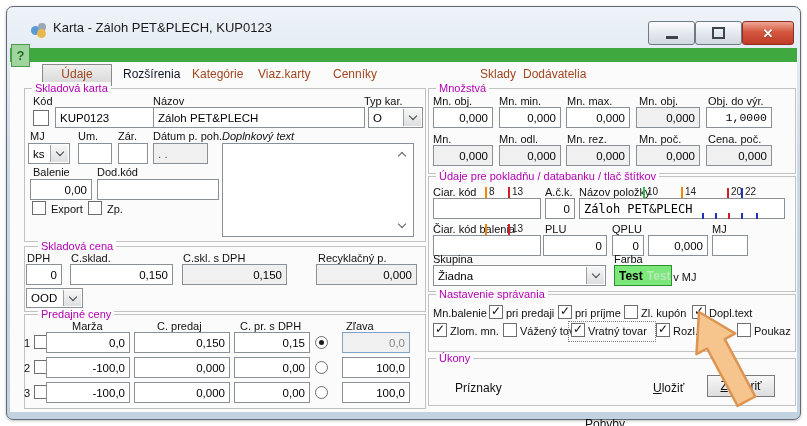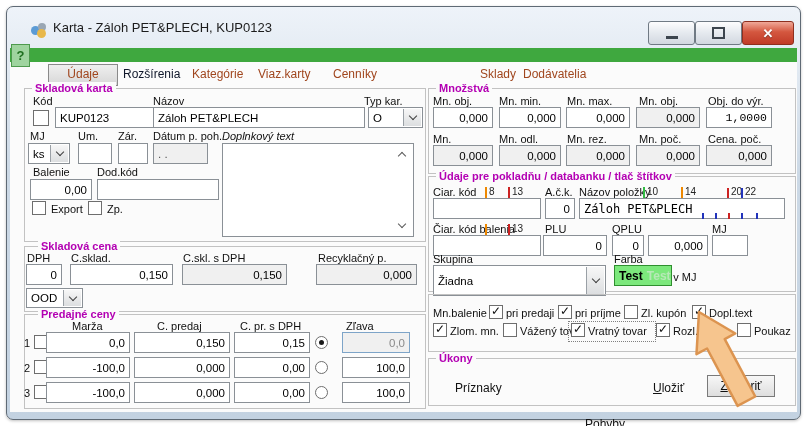--- a/index.html
+++ b/index.html
@@ -16,24 +16,24 @@
   .winbtn.close{background:linear-gradient(#f0a898,#d4573f 45%,#c13b28);border-color:#8e2f1f;}
   .glyph-min{width:12px;height:3px;background:#3c454e;margin-top:8px;}
   .glyph-max{width:9px;height:8px;border:2px solid #3c454e;background:transparent;}
   .glyph-x{color:#fff;font-weight:bold;font-size:13px;text-shadow:0 1px 1px rgba(0,0,0,.4);}
   .content{position:absolute;left:10px;top:62px;width:787px;height:350px;background:#fbfbfb;border:0;}
   .greenbar{position:absolute;left:10px;top:48px;width:787px;height:14px;}
   .helpbtn{position:absolute;left:11px;top:44px;width:17px;height:21px;border:1px solid #4e9a4e;background:#9fd49f;
            color:#1f6f1f;font-weight:bold;font-size:13px;display:flex;align-items:center;justify-content:center;}
   
   .tab{position:absolute;font-size:12px;white-space:nowrap;cursor:default;}
-  .tab-active{background:linear-gradient(#efefef,#d7d7d7);border:1px solid #8a8a8a;text-align:center;line-height:18px;margin-left:6px;}
+  .tab-active{background:linear-gradient(#efefef,#d7d7d7);border:1px solid #8a8a8a;text-align:center;line-height:18px;}
   
   .fs{position:absolute;border:1px solid #c2c2c2;background:transparent;}
-  .legend{position:absolute;font-size:11px;font-weight:bold;background:#fbfbfb;padding:0 3px;white-space:nowrap;line-height:12px;}
+  .legend{position:absolute;font-size:11px;font-weight:normal;background:#fbfbfb;padding:0 3px;white-space:nowrap;line-height:12px;}
   
   .lbl{position:absolute;font-size:11px;color:#101010;white-space:nowrap;line-height:12px;}
   .fld{position:absolute;background:#fff;border:1px solid #8a9096;box-sizing:border-box;font-size:11.5px;color:#000;
        display:flex;align-items:center;padding:0 4px;overflow:hidden;}
   .fld.num{justify-content:flex-end;}
   .fld.dis{background:#f0f0f0;}
   .fld.mono{font-family:"DejaVu Sans Mono",monospace;font-size:12px;}
   .cb{position:absolute;width:14px;height:14px;background:#fff;border:1px solid #6e6e6e;box-sizing:border-box;}
   .cb.checked::after{content:"\2713";position:absolute;left:1px;top:-2px;font-size:12px;color:#111;}
   .radio{position:absolute;width:13px;height:13px;border:1px solid #6e6e6e;border-radius:50%;background:#fff;box-sizing:border-box;}
@@ -249,32 +249,33 @@
   <div class="lbl" style="left:650px;top:223px;margin-top:48px;">Obj. v MJ</div>
   <div class="lbl" style="left:712px;top:223px;">MJ</div>
   <div class="fld" style="left:433px;top:235px;width:108px;height:21px;"></div>
   <div class="fld num" style="left:543px;top:235px;width:64px;height:21px;">0</div>
   <div class="fld num" style="left:612px;top:235px;width:32px;height:21px;">0</div>
   <div class="fld num" style="left:648px;top:235px;width:60px;height:21px;">0,000</div>
   <div class="fld" style="left:712px;top:235px;width:36px;height:21px;"></div>
 
   <div class="lbl" style="left:433px;top:253px;">Skupina</div>
   <div class="lbl" style="left:614px;top:253px;">Farba</div>
-  <div class="fld" style="left:433px;top:265px;width:173px;height:31px;padding-right:18px;">
+  <div class="fld" style="left:433px;top:265px;width:173px;height:21px;padding-right:18px;">
     <span>Žiadna</span>
     <span class="combo-btn">
         <span class="chev"></span>
       </span>
   </div>
   <div class="farba" style="left:614px;top:265px;width:58px;height:21px;background:#7ce87c;">
     <span>Test</span>
     <span class="ghost">Test</span>
   </div>
 
   <div class="fs" style="left:428px;top:294px;width:366px;height:56px;"></div>
+  <div class="legend" style="left:436px;top:288px;color:#b300b3;">Nastavenie správania</div>
 
   <div class="lbl" style="left:433px;top:307px;">Mn.balenie</div>
   <div class="cb checked" style="left:489px;top:305px;"></div>
   <div class="lbl" style="left:506px;top:307px;">pri predaji</div>
   <div class="cb checked" style="left:558px;top:305px;"></div>
   <div class="lbl" style="left:575px;top:307px;">pri príjme</div>
   <div class="cb" style="left:624px;top:305px;"></div>
   <div class="lbl" style="left:641px;top:307px;">Zl. kupón</div>
   <div class="cb checked" style="left:692px;top:305px;"></div>
   <div class="lbl" style="left:709px;top:307px;">Dopl.text</div>

